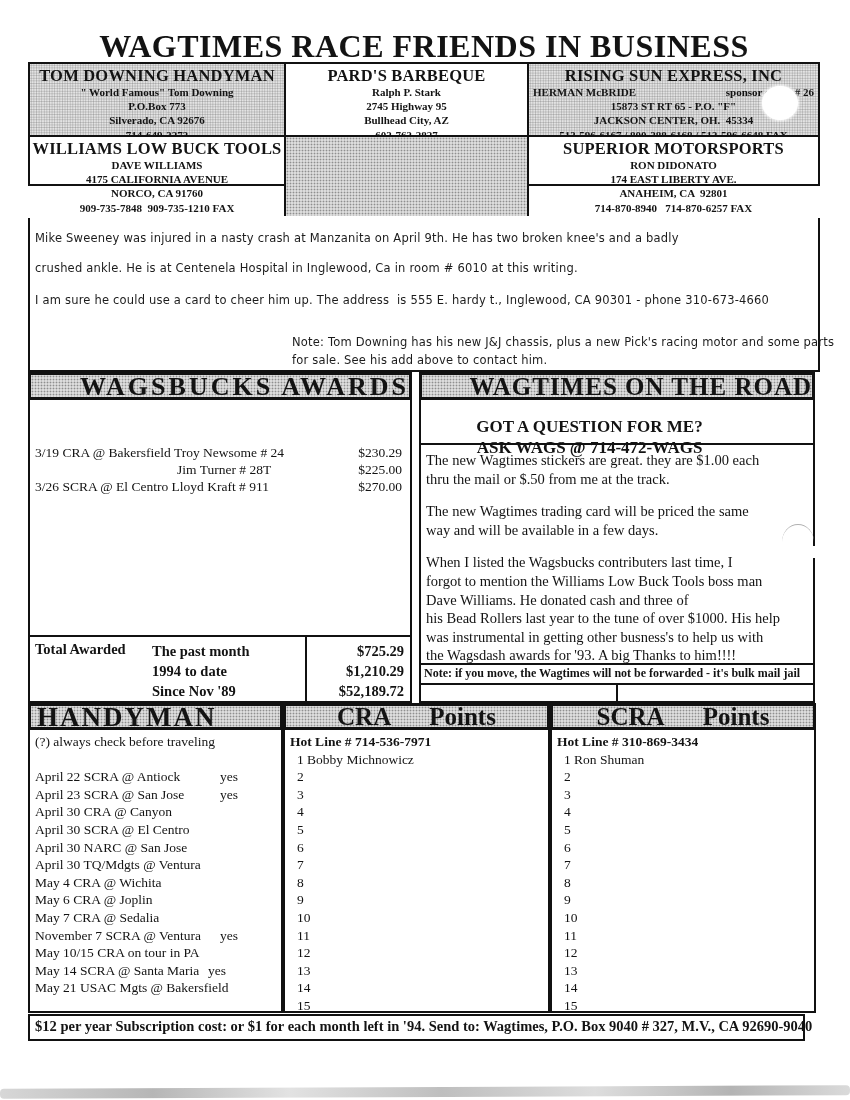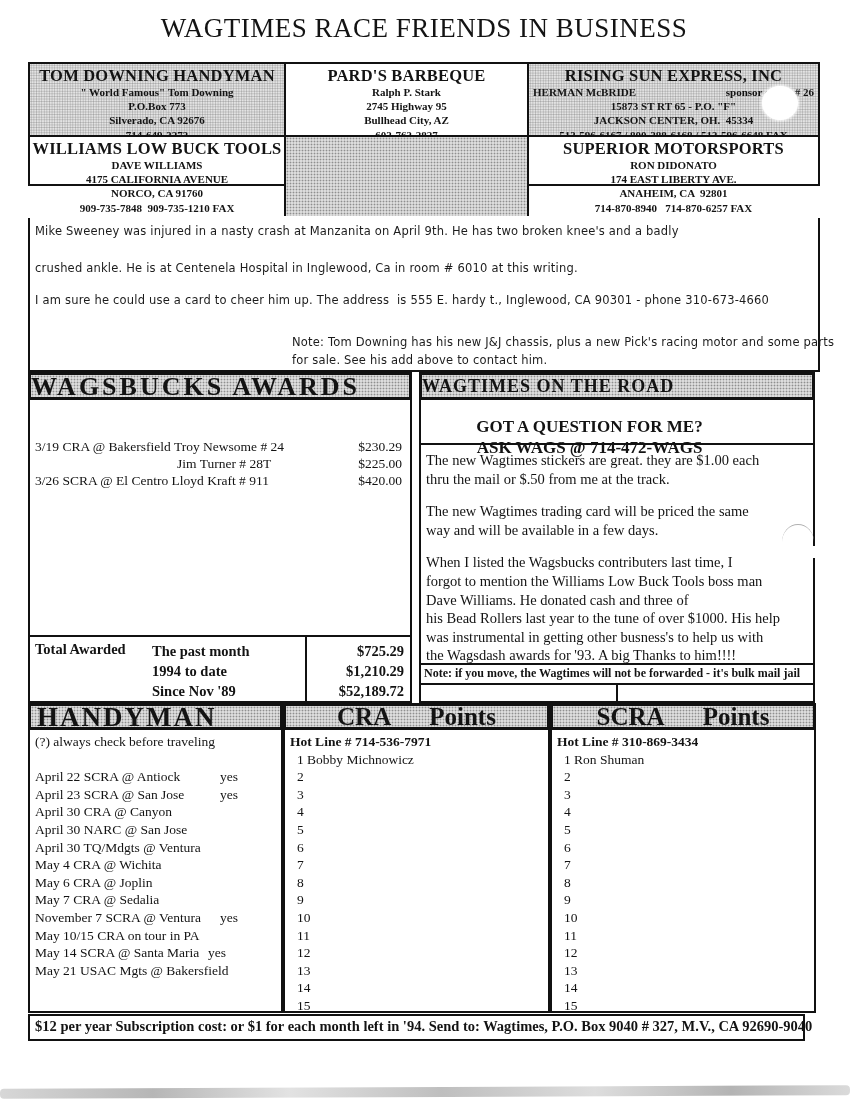--- a/index.html
+++ b/index.html
@@ -10,22 +10,22 @@
     background-color:#dcdcdc;
     background-image:radial-gradient(circle,#8f8f8f 0.9px,rgba(0,0,0,0) 1.05px);
     background-size:3px 3px;
   }
   .halftone-light{
     background-color:#e3e3e3;
     background-image:radial-gradient(circle,#a3a3a3 0.8px,rgba(0,0,0,0) 0.95px);
     background-size:2.6px 2.6px;
   }
   
-  .page-title{position:absolute;left:28px;width:792px;top:13px;text-align:center;
-    font-size:27px;font-weight:normal;letter-spacing:0.5px;}
+  .page-title{position:absolute;left:28px;width:792px;top:28px;text-align:center;
+    font-size:32px;font-weight:bold;letter-spacing:0.5px;}
   
   .cards{position:absolute;left:28px;top:62px;width:792px;height:124px;
     border:2px solid #111;display:grid;grid-template-columns:256px 243px 289px;grid-template-rows:73px 79px;}
   .card{border-right:2px solid #111;border-bottom:2px solid #111;overflow:hidden;
     text-align:center;padding-top:2px;position:relative;}
   .card:nth-child(3n){border-right:none;text-align:center;}
   .card:nth-child(n+4){border-bottom:none;}
   .card-title{font-size:16.5px;font-weight:bold;line-height:19px;letter-spacing:0.2px;}
   .card-line{font-size:11px;font-weight:bold;line-height:14.2px;}
   .card-split{display:flex;justify-content:space-between;padding:0 4px;font-size:11px;font-weight:bold;line-height:14.2px;}
@@ -33,26 +33,26 @@
     background:#fff;box-shadow:0 0 3px 1px rgba(255,255,255,.9);z-index:5;}
   
   .message-box{position:absolute;left:28px;top:218px;width:792px;height:154px;
     border:2px solid #111;border-top:none;font-family:"DejaVu Sans",sans-serif;
     font-size:11.5px;letter-spacing:0.2px;color:#1c1c1c;}
   .msg-line{position:absolute;left:5px;white-space:pre;}
   .msg-note{position:absolute;left:262px;white-space:pre;line-height:18px;}
   
   .col-left{position:absolute;left:28px;top:372px;width:384px;height:331px;}
   .col-right{position:absolute;left:419px;top:372px;width:396px;height:331px;}
-  .sec-bar{height:28px;border:3px solid #111;text-align:left;font-weight:bold;
-    line-height:23px;overflow:hidden;}
+  .sec-bar{height:28px;border:3px solid #111;text-align:right;font-weight:bold;
+    line-height:23px;overflow:hidden;text-decoration:underline;}
   .wb-bar{font-size:26px;letter-spacing:3px;}
-  .road-bar{font-size:18px;letter-spacing:1px;}
+  .road-bar{font-size:25px;letter-spacing:1px;}
   .wb-body{height:237px;border:2px solid #111;border-top:none;position:relative;font-size:13.5px;}
-  .award-rows{position:absolute;top:38px;left:0;right:0;}
+  .award-rows{position:absolute;top:44px;left:0;right:0;}
   .award-row{display:flex;line-height:17px;padding:0 8px 0 5px;}
   .award-row .amt{margin-left:auto;}
   .award-indent{padding-left:147px;}
   .wb-total{height:66px;border:2px solid #111;border-top:none;display:flex;font-weight:bold;font-size:14.5px;}
   .wb-total-label{width:122px;padding:4px 0 0 5px;}
   .wb-total-mid{flex:1;padding-top:4px;line-height:20px;}
   .wb-total-amts{width:105px;border-left:2px solid #111;text-align:right;padding:4px 6px 0 0;line-height:20px;}
   .road-q{height:45px;border:2px solid #111;border-top:none;text-align:center;font-weight:bold;
     font-size:17px;line-height:21px;padding:16px 55px 0 0;}
   .road-text{height:218px;border-left:2px solid #111;border-right:2px solid #111;
@@ -132,42 +132,42 @@
     <div class="card-title">SUPERIOR MOTORSPORTS</div>
     <div class="card-line pre">RON DIDONATO</div>
     <div class="card-line pre">174 EAST LIBERTY AVE.</div>
     <div class="card-line pre">ANAHEIM, CA  92801</div>
     <div class="card-line pre">714-870-8940   714-870-6257 FAX</div>
   </div>
 </div>
 <div class="hole-punch"></div>
 
 <div class="message-box">
-  <div class="msg-line" style="top:6px">Mike Sweeney was injured in a nasty crash at Manzanita on April 9th. He has two broken knee's and a badly</div>
+  <div class="msg-line" style="top:13px">Mike Sweeney was injured in a nasty crash at Manzanita on April 9th. He has two broken knee's and a badly</div>
   <div class="msg-line" style="top:43px">crushed ankle. He is at Centenela Hospital in Inglewood, Ca in room # 6010 at this writing.</div>
   <div class="msg-line" style="top:75px">I am sure he could use a card to cheer him up. The address  is 555 E. hardy t., Inglewood, CA 90301 - phone 310-673-4660</div>
   <div class="msg-note" style="top:115px">Note: Tom Downing has his new J&amp;J chassis, plus a new Pick's racing motor and some parts</div>
   <div class="msg-note" style="top:133px">for sale. See his add above to contact him.</div>
 </div>
 
 <div class="col-left">
   <div class="sec-bar wb-bar halftone">WAGSBUCKS AWARDS</div>
   <div class="wb-body">
     <div class="award-rows">
       <div class="award-row">
         <span class="pre">3/19 CRA @ Bakersfield Troy Newsome # 24</span>
         <span class="amt">$230.29</span>
       </div>
       <div class="award-row award-indent">
         <span class="pre">Jim Turner # 28T</span>
         <span class="amt">$225.00</span>
       </div>
       <div class="award-row">
         <span class="pre">3/26 SCRA @ El Centro Lloyd Kraft # 911</span>
-        <span class="amt">$420.00</span>
+        <span class="amt">$270.00</span>
       </div>
     </div>
   </div>
   <div class="wb-total">
     <div class="wb-total-label">Total Awarded</div>
     <div class="wb-total-mid">
       <div>The past month</div>
       <div>1994 to date</div>
       <div>Since Nov '89</div>
     </div>
@@ -210,20 +210,21 @@
 <div class="watch">
 
   <div class="w-col w-colA">
     <div class="ws-bar ws-bar-left halftone">HANDYMAN</div>
     <div class="ws-body">
       <div class="w-row">(?) always check before traveling</div>
       <div class="w-row"></div>
       <div class="w-row"><span>April 22 SCRA @ Antiock</span><span class="yes">yes</span></div>
       <div class="w-row"><span>April 23 SCRA @ San Jose</span><span class="yes">yes</span></div>
       <div class="w-row"><span>April 30 CRA @ Canyon</span><span class="yes"></span></div>
+      <div class="w-row"><span>April 30 SCRA @ El Centro</span><span class="yes"></span></div>
       <div class="w-row"><span>April 30 NARC @ San Jose</span><span class="yes"></span></div>
       <div class="w-row"><span>April 30 TQ/Mdgts @ Ventura</span><span class="yes"></span></div>
       <div class="w-row"><span>May 4 CRA @ Wichita</span><span class="yes"></span></div>
       <div class="w-row"><span>May 6 CRA @ Joplin</span><span class="yes"></span></div>
       <div class="w-row"><span>May 7 CRA @ Sedalia</span><span class="yes"></span></div>
       <div class="w-row"><span>November 7 SCRA @ Ventura</span><span class="yes">yes</span></div>
       <div class="w-row"><span>May 10/15 CRA on tour in PA</span><span class="yes"></span></div>
       <div class="w-row"><span>May 14 SCRA @ Santa Maria</span><span class="yes" style="left:178px">yes</span></div>
       <div class="w-row"><span>May 21 USAC Mgts @ Bakersfield</span><span class="yes"></span></div>
     </div>

